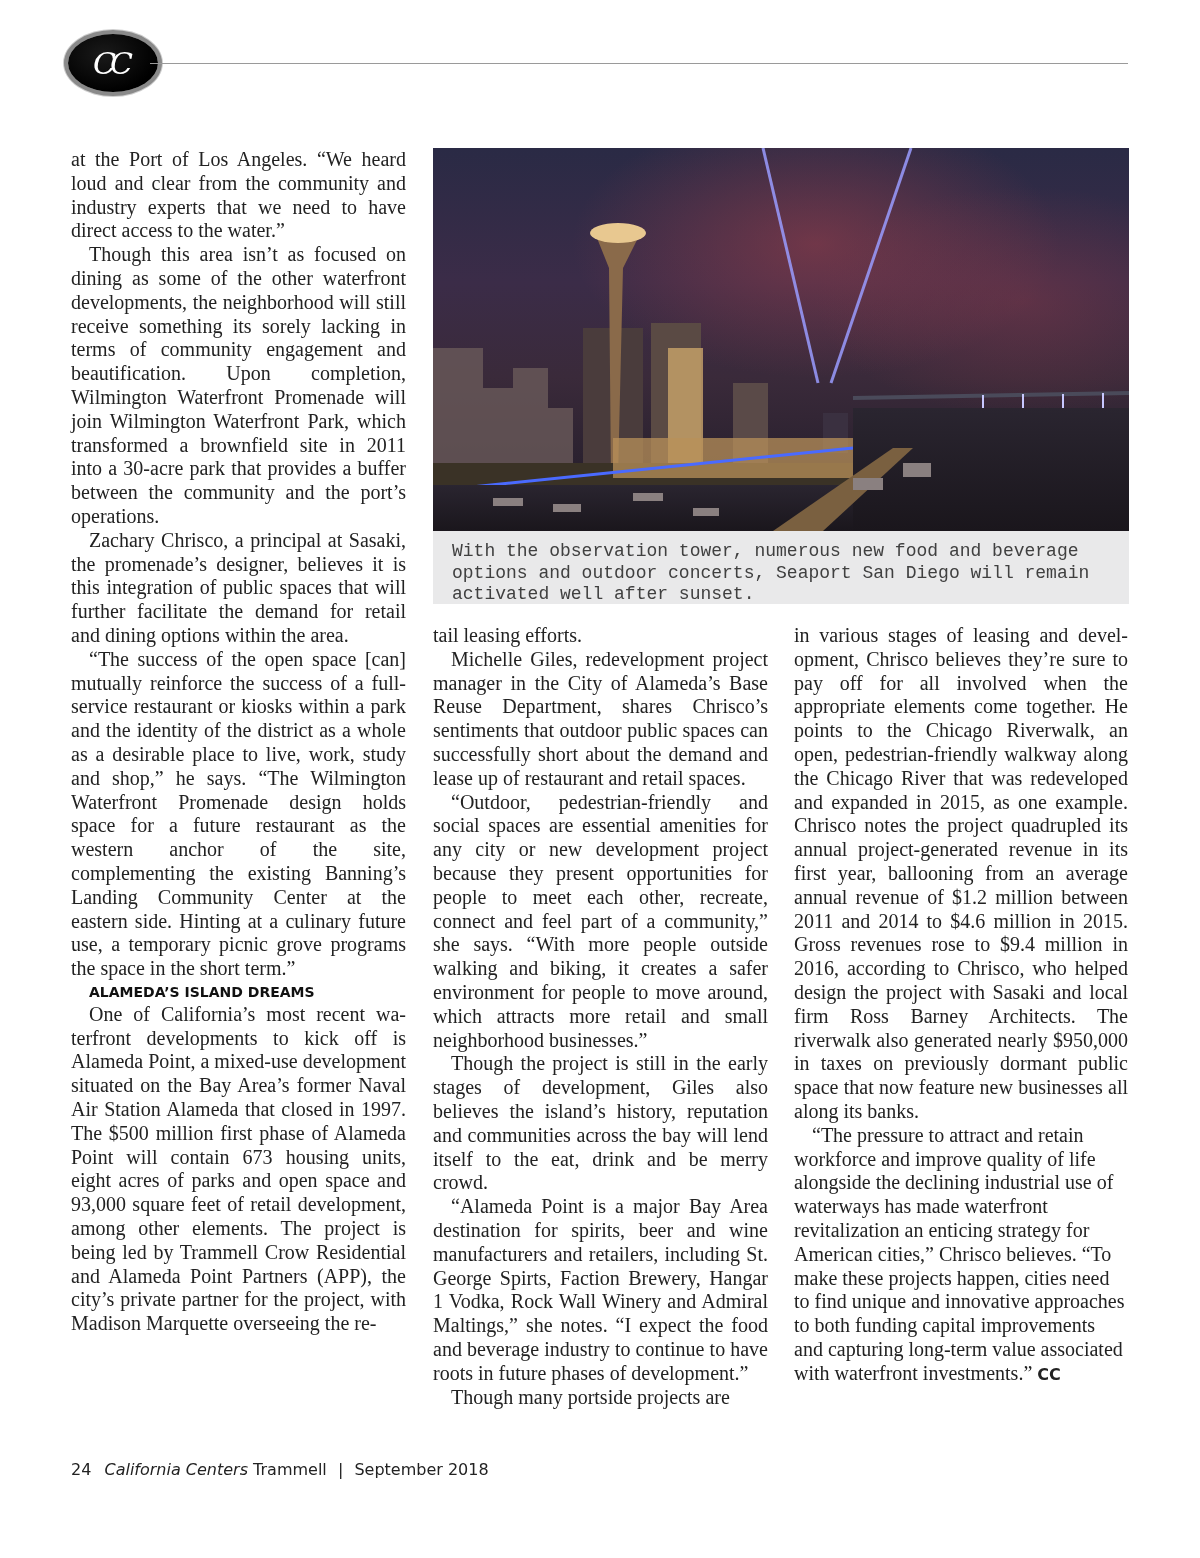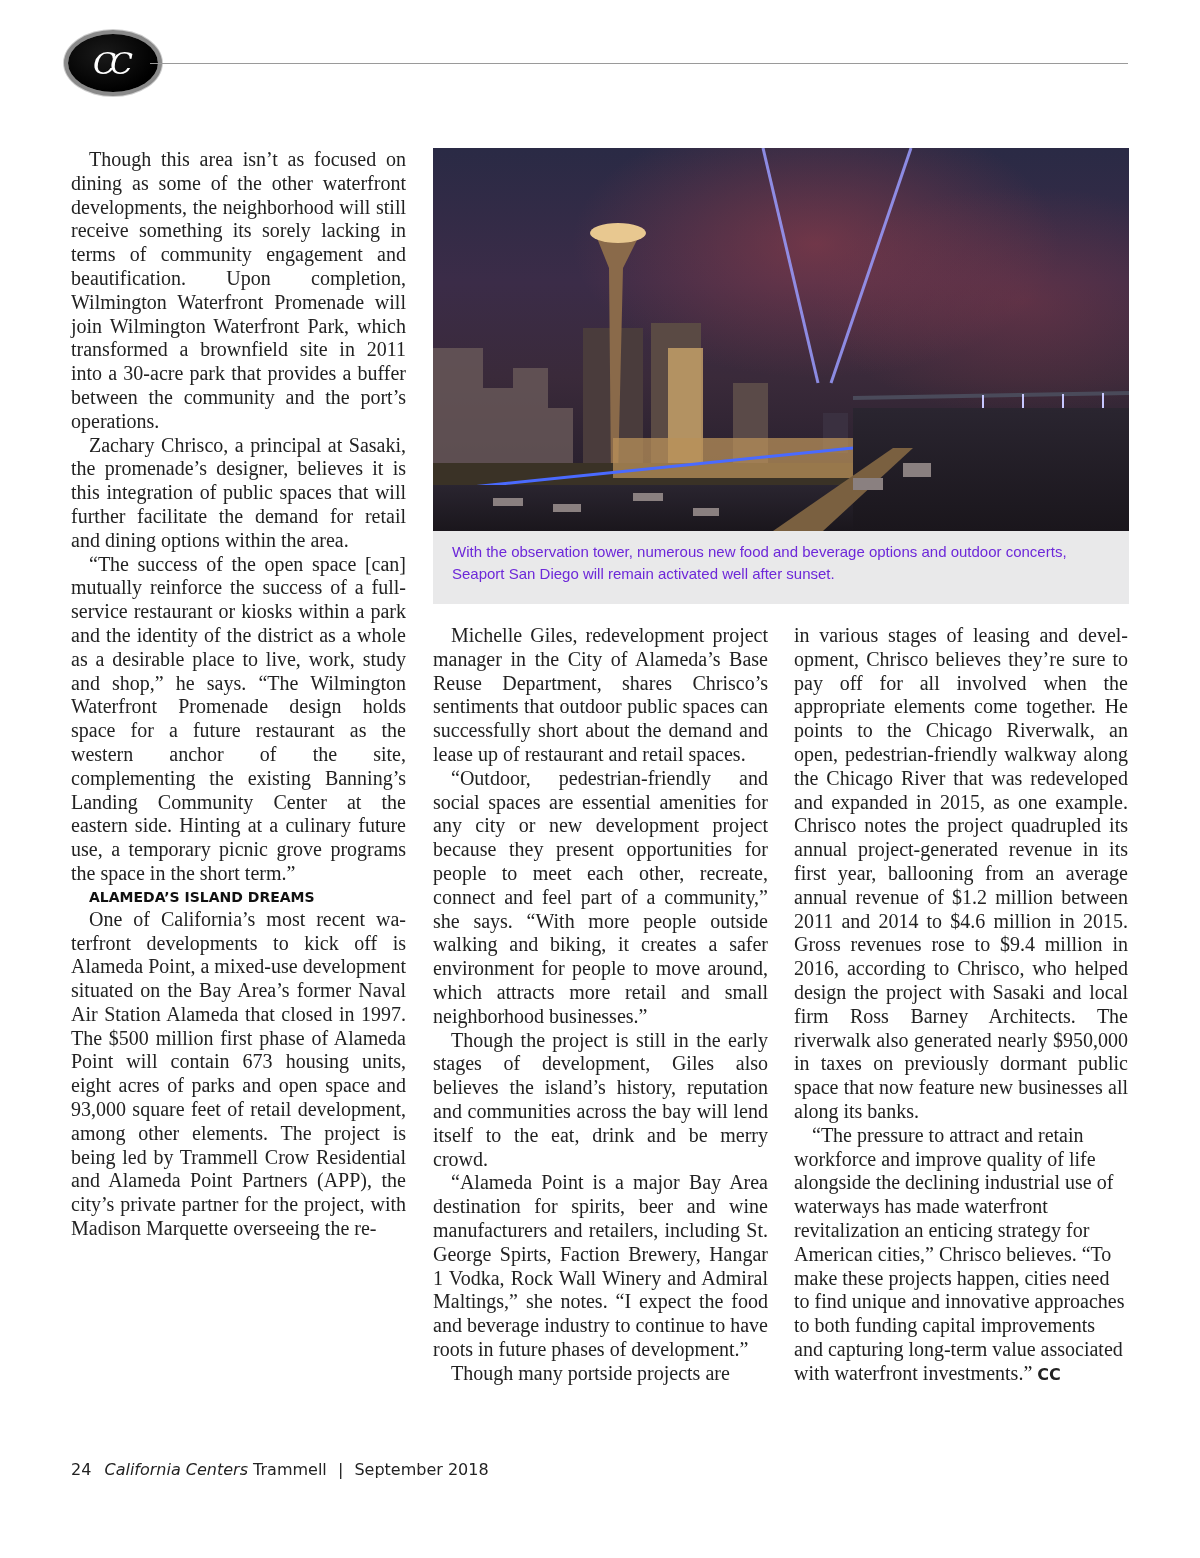--- a/index.html
+++ b/index.html
@@ -12,21 +12,21 @@
     .col { position: absolute; font-family: "Liberation Serif", serif; font-size: 20px; line-height: 23.8px; color: #222; text-align: justify; hyphens: manual; }
     .col p { margin: 0; text-indent: 18px; }
     .col p.noindent { text-indent: 0; }
     #col1 { left: 71px; top: 148px; width: 335px; }
     #col2 { left: 433px; top: 624px; width: 335px; }
     #col3 { left: 794px; top: 624px; width: 334px; }
     .subhead { font-family: "DejaVu Sans", sans-serif; font-weight: bold; font-size: 14px; line-height: 22px; color: #111; margin-top: 26px; text-indent: 0; }
     .sig { font-family: "DejaVu Sans", sans-serif; font-weight: bold; font-size: 16px; }
     .photo { position: absolute; left: 433px; top: 148px; width: 696px; height: 383px; overflow: hidden; }
     .caption-box { position: absolute; left: 433px; top: 531px; width: 696px; height: 73px; background: #e9e9ea; }
-    .caption { position: absolute; left: 19px; top: 10px; width: 660px; font-family: Liberation Sans, sans-serif; font-size: 15px; line-height: 21.5px; color: #6d28d9; }
+    .caption { position: absolute; left: 19px; top: 10px; width: 660px; font-family: Liberation Mono, monospace; font-size: 18px; line-height: 21.5px; color: #404040; }
     .footer { position: absolute; left: 71px; top: 1460px; font-family: "DejaVu Sans", sans-serif; font-size: 16px; color: #222; white-space: nowrap; }
     .footer .page-num { font-weight: normal; margin-right: 8px; }
     .footer .mag-name { font-style: italic; text-align: center; }
     .footer .sep { margin: 0 6px; }
   </style>
 </head>
 <body>
 
 <div class="logo">
   <span>CC</span>
@@ -95,28 +95,30 @@
       <rect x="470" y="315" width="28" height="14"></rect>
     </g>
   </svg>
 </div>
 
 <div class="caption-box">
   <div class="caption">With the observation tower, numerous new food and beverage options and outdoor concerts, Seaport San Diego will remain activated well after sunset.</div>
 </div>
 
 <div class="col" id="col1">
+  <p class="noindent">at the Port of Los Angeles. “We heard loud and clear from the community and industry experts that we need to have direct access to the water.”</p>
   <p>Though this area isn’t as focused on dining as some of the other wa­terfront developments, the neighbor­hood will still receive something its sorely lacking in terms of community engagement and beautification. Upon completion, Wilmington Waterfront Promenade will join Wilmington Wa­terfront Park, which transformed a brownfield site in 2011 into a 30-acre park that provides a buffer between the community and the port’s opera­tions.</p>
   <p>Zachary Chrisco, a principal at Sasa­ki, the promenade’s designer, believes it is this integration of public spaces that will further facilitate the demand for retail and dining options within the area.</p>
   <p>“The success of the open space [can] mutually reinforce the success of a full-service restaurant or kiosks with­in a park and the identity of the dis­trict as a whole as a desirable place to live, work, study and shop,” he says. “The Wilmington Waterfront Prome­nade design holds space for a future restaurant as the western anchor of the site, complementing the existing Banning’s Landing Community Cen­ter at the eastern side. Hinting at a cu­linary future use, a temporary picnic grove programs the space in the short term.”</p>
   <p class="subhead">ALAMEDA’S ISLAND DREAMS</p>
   <p>One of California’s most recent wa­terfront developments to kick off is Alameda Point, a mixed-use develop­ment situated on the Bay Area’s for­mer Naval Air Station Alameda that closed in 1997. The $500 million first phase of Alameda Point will contain 673 housing units, eight acres of parks and open space and 93,000 square feet of retail development, among other elements. The project is being led by Trammell Crow Residential and Ala­meda Point Partners (APP), the city’s private partner for the project, with Madison Marquette overseeing the re-</p>
 </div>
 
 <div class="col" id="col2">
+  <p class="noindent">tail leasing efforts.</p>
   <p>Michelle Giles, redevelopment proj­ect manager in the City of Alameda’s Base Reuse Department, shares Chris­co’s sentiments that outdoor public spaces can successfully short about the demand and lease up of restaurant and retail spaces.</p>
   <p>“Outdoor, pedestrian-friendly and social spaces are essential amenities for any city or new development proj­ect because they present opportunities for people to meet each other, recreate, connect and feel part of a communi­ty,” she says. “With more people out­side walking and biking, it creates a safer environment for people to move around, which attracts more retail and small neighborhood businesses.”</p>
   <p>Though the project is still in the ear­ly stages of development, Giles also believes the island’s history, reputa­tion and communities across the bay will lend itself to the eat, drink and be merry crowd.</p>
   <p>“Alameda Point is a major Bay Area destination for spirits, beer and wine manufacturers and retailers, includ­ing St. George Spirts, Faction Brewery, Hangar 1 Vodka, Rock Wall Winery and Admiral Maltings,” she notes. “I expect the food and beverage indus­try to continue to have roots in future phases of development.”</p>
   <p>Though many portside projects are</p>
 </div>
 
 <div class="col" id="col3">
   <p class="noindent">in various stages of leasing and devel­opment, Chrisco believes they’re sure to pay off for all involved when the appropriate elements come together. He points to the Chicago Riverwalk, an open, pedestrian-friendly walk­way along the Chicago River that was redeveloped and expanded in 2015, as one example. Chrisco notes the project quadrupled its annual project-gener­ated revenue in its first year, balloon­ing from an average annual revenue of $1.2 million between 2011 and 2014 to $4.6 million in 2015. Gross revenues rose to $9.4 million in 2016, according to Chrisco, who helped design the project with Sasaki and local firm Ross Barney Architects. The riverwalk also generated nearly $950,000 in taxes on previously dormant public space that now feature new businesses all along its banks.</p>
   <p style="text-align:left"><span>“The pressure to attract and retain workforce and improve quality of life alongside the declining industrial use of waterways has made waterfront revitalization an enticing strategy for American cities,” Chrisco believes. “To make these projects happen, cities need to find unique and innovative approaches to both funding capital improvements and capturing long-term value associated with waterfront investments.”</span> <span class="sig">CC</span></p>

